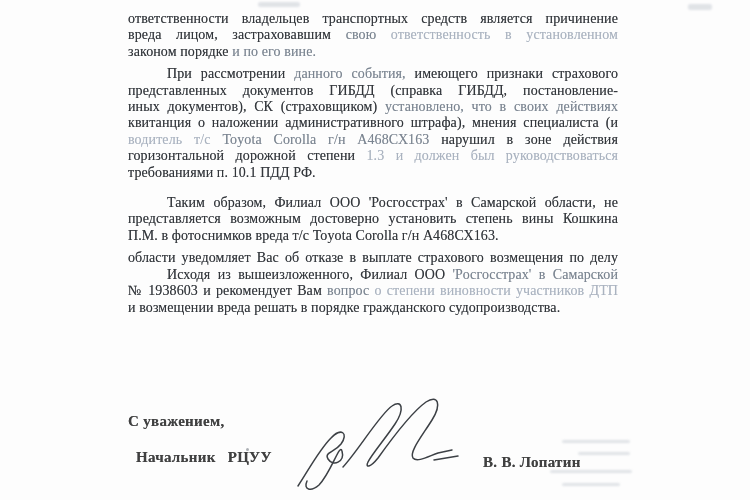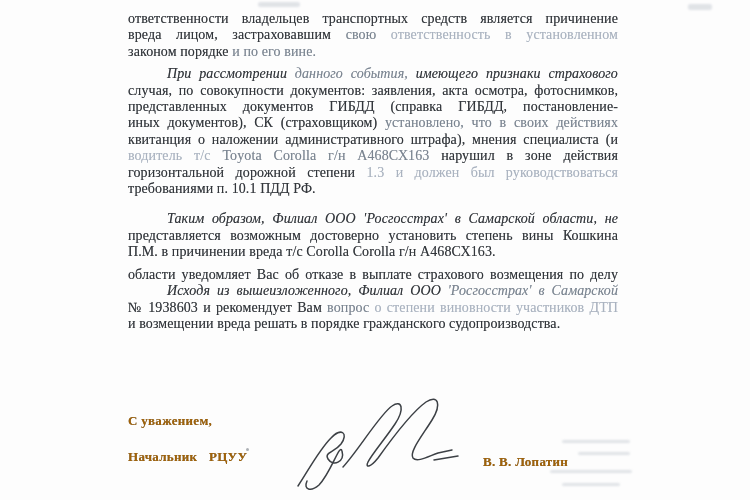--- a/index.html
+++ b/index.html
@@ -31,35 +31,35 @@
   }
   .doc-paragraph { margin-top: 6px; }
   .doc-paragraph:first-child { margin-top: 0; }
   .doc-paragraph:nth-child(3) { margin-top: 14px; }
   .doc-line {
     text-align: justify;
     text-align-last: justify;
     white-space: normal;
   }
   .doc-line.last { text-align-last: left; }
-  .doc-line.indent { text-indent: 39px; font-style: italic; }
+  .doc-line.indent { text-indent: 39px; }
   .fade-0 { color: var(--ink, #33373c); text-shadow: 0 0 0.5px rgba(51,55,60,0.55); }
   .fade-1 { color: var(--ink_medium, #7b8591); text-shadow: 0 0 0.5px rgba(123,133,145,0.5); }
   .fade-2 { color: var(--ink_faint, #aab3c0); text-shadow: 0 0 0.6px rgba(170,179,192,0.5); }
   
   .salutation, .job-title, .signer-name {
     position: absolute;
     font-weight: bold;
-    font-size: 13px;
-    color: #a16207;
+    font-size: 15px;
+    color: #404040;
     letter-spacing: 0.3px;
     text-shadow: 0 0 0.5px rgba(47,51,56,0.6);
   }
   .salutation { left: 128px; top: 413px; }
-  .job-title  { left: 128px; top: 449px; word-spacing: 8px; }
+  .job-title  { left: 136px; top: 449px; word-spacing: 8px; }
   .signer-name { left: 483px; top: 454px; }
   .signature-svg {
     position: absolute;
     left: 288px;
     top: 396px;
     width: 185px;
     height: 100px;
   }
   
   .artifact {
@@ -90,32 +90,31 @@
 <div class="page">
 
   <div class="doc-text" id="paragraphs">
       <div class="doc-paragraph">
         <div class="doc-line"><span class="fade-0">ответственности владельцев транспортных средств является причинение</span></div>
         <div class="doc-line"><span class="fade-0">вреда лицом, застраховавшим </span><span class="fade-1">свою </span><span class="fade-2">ответственность в установленном</span></div>
         <div class="doc-line last"><span class="fade-0">законом порядке </span><span class="fade-1">и по его вине.</span></div>
       </div>
       <div class="doc-paragraph">
         <div class="doc-line indent"><span class="fade-0">При рассмотрении </span><span class="fade-1">данного события, </span><span class="fade-0">имеющего признаки страхового</span></div>
-        <div class="doc-line"><span class="fade-0">случая, по совокупности документов: заявления, акта осмотра, фотоснимков,</span></div>
         <div class="doc-line"><span class="fade-0">представленных документов ГИБДД (справка ГИБДД, постановление-</span></div>
         <div class="doc-line"><span class="fade-0">иных документов), СК (страховщиком) </span><span class="fade-1">установлено, что в своих действиях</span></div>
         <div class="doc-line"><span class="fade-0">квитанция о наложении административного штрафа), мнения специалиста (и</span></div>
         <div class="doc-line"><span class="fade-2">водитель т/с </span><span class="fade-1">Toyota Corolla г/н А468СХ163 </span><span class="fade-0">нарушил в зоне действия</span></div>
         <div class="doc-line"><span class="fade-0">горизонтальной дорожной степени </span><span class="fade-2">1.3 и должен был руководствоваться</span></div>
         <div class="doc-line last"><span class="fade-0">требованиями п. 10.1  ПДД РФ.</span></div>
       </div>
       <div class="doc-paragraph">
         <div class="doc-line indent"><span class="fade-0">Таким образом, Филиал ООО 'Росгосстрах' в Самарской области, не</span></div>
         <div class="doc-line"><span class="fade-0">представляется возможным достоверно установить степень вины Кошкина</span></div>
-        <div class="doc-line last"><span class="fade-0">П.М. в причинении вреда т/с Corolla Corolla г/н А468СХ163.</span></div>
+        <div class="doc-line last"><span class="fade-0">П.М. в фотоснимков вреда т/с Toyota Corolla г/н А468СХ163.</span></div>
       </div>
       <div class="doc-paragraph">
         <div class="doc-line"><span class="fade-0">области уведомляет Вас об отказе в выплате страхового возмещения по делу</span></div>
         <div class="doc-line indent"><span class="fade-0">Исходя из вышеизложенного, Филиал ООО </span><span class="fade-1">'Росгосстрах' в Самарской</span></div>
         <div class="doc-line"><span class="fade-0">№ 1938603 и рекомендует Вам </span><span class="fade-1">вопрос </span><span class="fade-2">о степени виновности участников ДТП</span></div>
         <div class="doc-line last"><span class="fade-0">и возмещении вреда решать в порядке гражданского судопроизводства.</span></div>
       </div>
     </div>
 
   <div class="closing-block">

